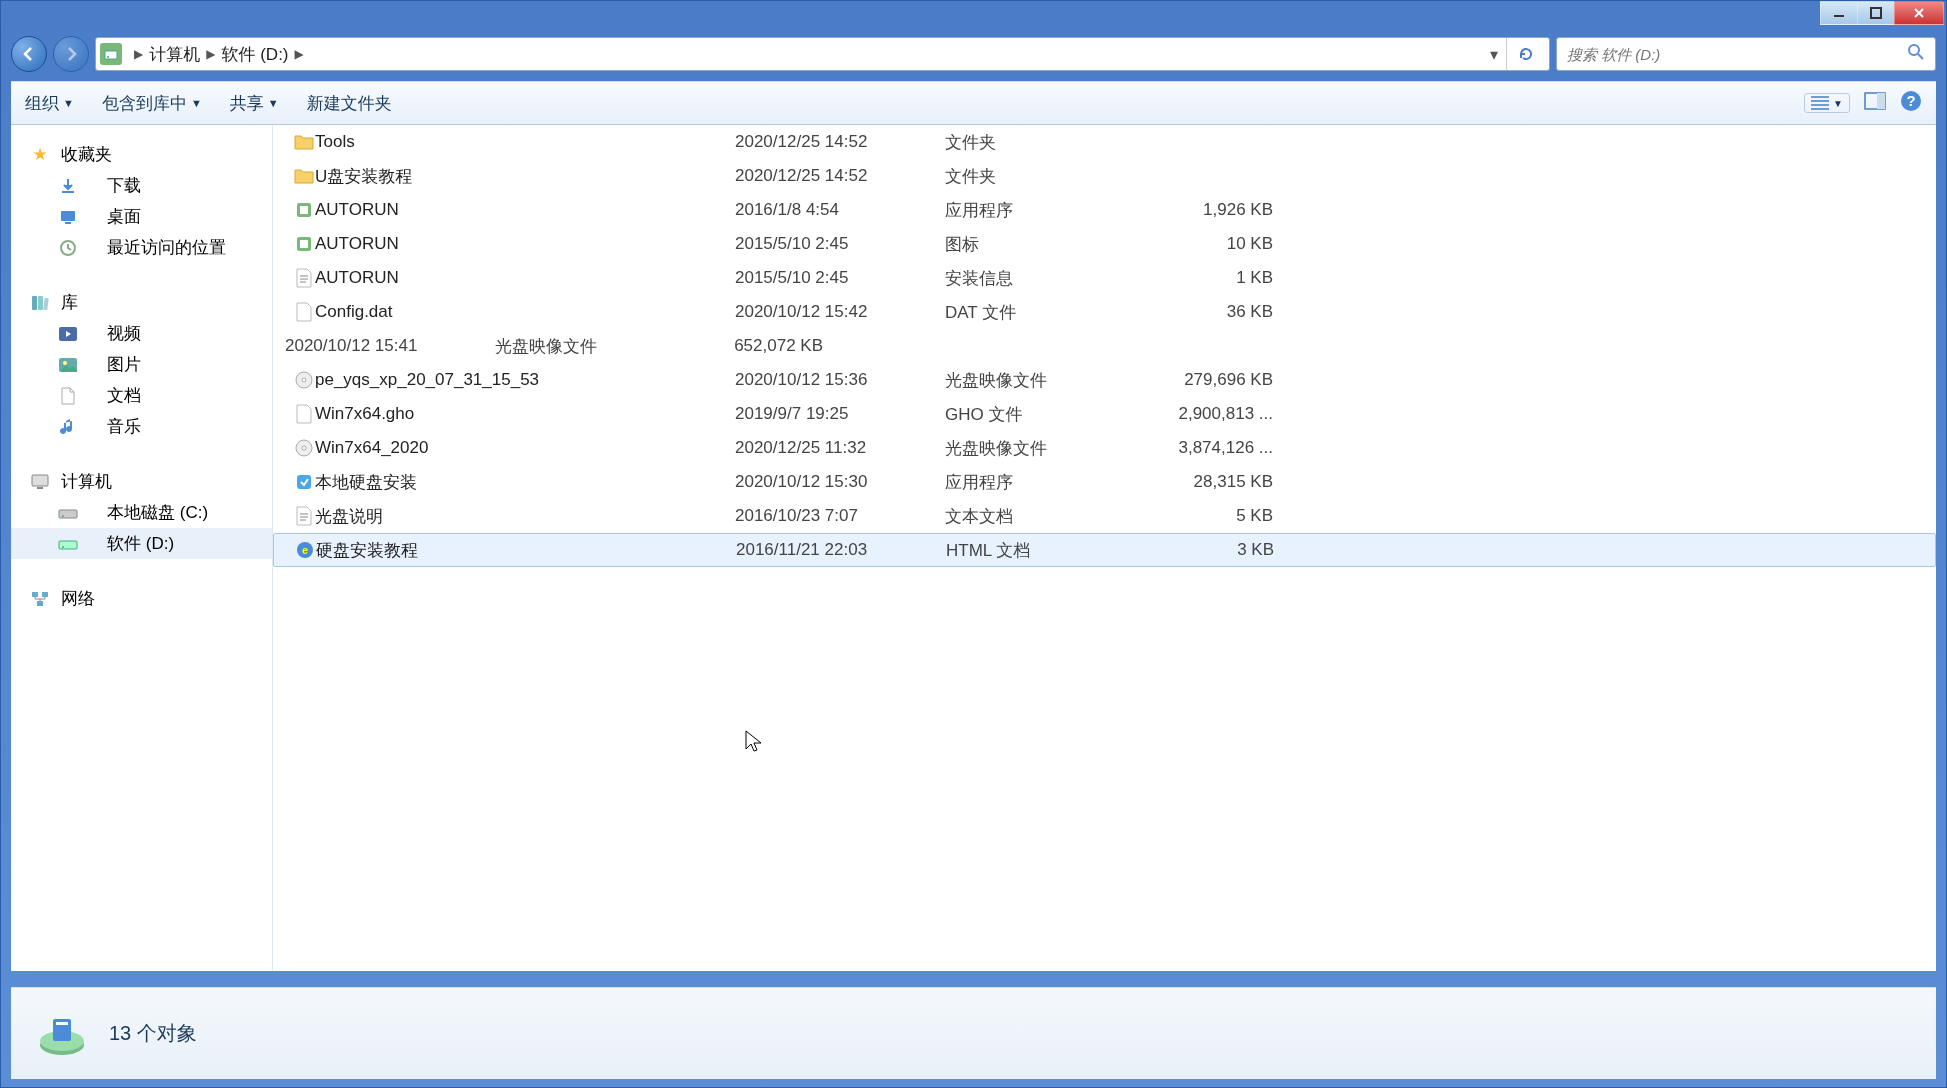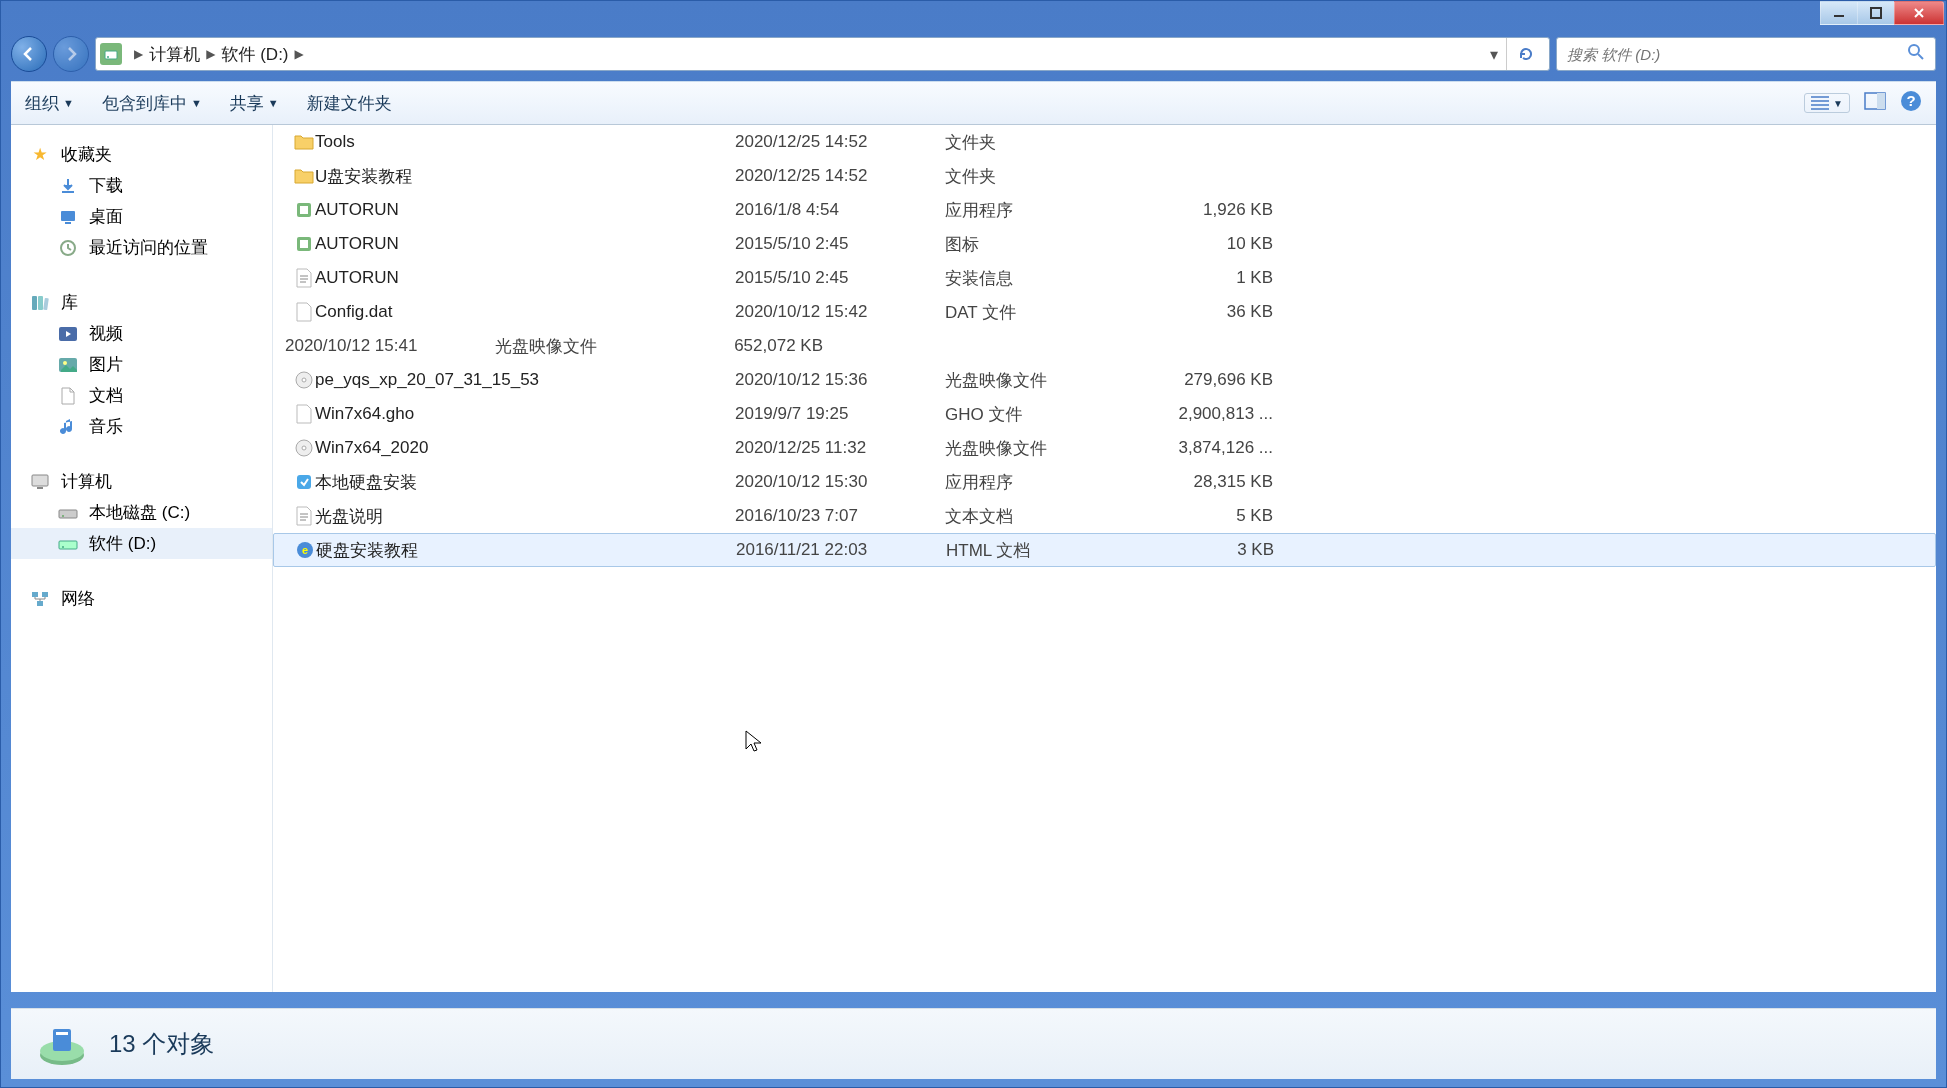--- a/index.html
+++ b/index.html
@@ -68,21 +68,21 @@
 .content {
   flex: 1; background: white; margin: 0 10px; display: flex; overflow: hidden;
 }
 
 .sidebar {
   width: 262px; border-right: 1px solid #e0e8f0; padding: 14px 0; font-size: 17px;
   overflow-y: auto;
 }
 .side-group { margin-bottom: 24px; }
 .side-header { display: flex; align-items: center; padding: 4px 18px; gap: 10px; cursor: pointer; }
-.side-item { display: flex; align-items: center; padding: 4px 18px 4px 46px; gap: 10px; cursor: pointer; }
+.side-item { display: flex; align-items: center; padding: 4px 18px 4px 46px; gap: 28px; cursor: pointer; }
 .side-item.selected { background: #e8f0fa; }
 .side-ico { width: 22px; height: 22px; display: inline-flex; align-items: center; justify-content: center; }
 
 .main-area { flex: 1; display: flex; flex-direction: column; }
 .col-headers {
   height: 34px; display: flex; align-items: center; border-bottom: 1px solid #e8e8e8;
   font-size: 17px; color: #333; padding-left: 12px;
 }
 .col-h { padding: 0 8px; position: relative; cursor: pointer; }
 .col-name { width: 450px; }
@@ -100,23 +100,23 @@
   font-size: 17px; color: #222; cursor: pointer;
 }
 .file-row.sel { background: #e8f2ff; border: 1px solid #a8c8e8; border-radius: 2px; }
 .fc-name { width: 450px; display: flex; align-items: center; padding-left: 8px;}
 .fc-date { width: 210px; color: #444; }
 .fc-type { width: 210px; color: #444; }
 .fc-size { width: 130px; text-align: right; color: #444; padding-right: 12px; }
 .file-ico { width: 22px; height: 22px; display:inline-flex; align-items:center; justify-content:center;}
 
 .status-bar {
-  height: 71px; background: linear-gradient(#f4f8fc,#e8f0f8); margin: 16px 10px 8px;
+  height: 92px; background: linear-gradient(#f4f8fc,#e8f0f8); margin: 16px 10px 8px;
   border-top: 1px solid #d8e0e8; display: flex; align-items: center; padding: 0 24px;
-  font-size: 24px; color: #1a3a5a; gap: 20px;
+  font-size: 20px; color: #1a3a5a; gap: 20px;
 }
 .status-ico { width: 54px; height: 54px; }
 
 
 .ico-star { color: #f8b830; }
 .ico-blue { fill:#4a8cd8; }
 </style>
 </head>
 <body>
 

